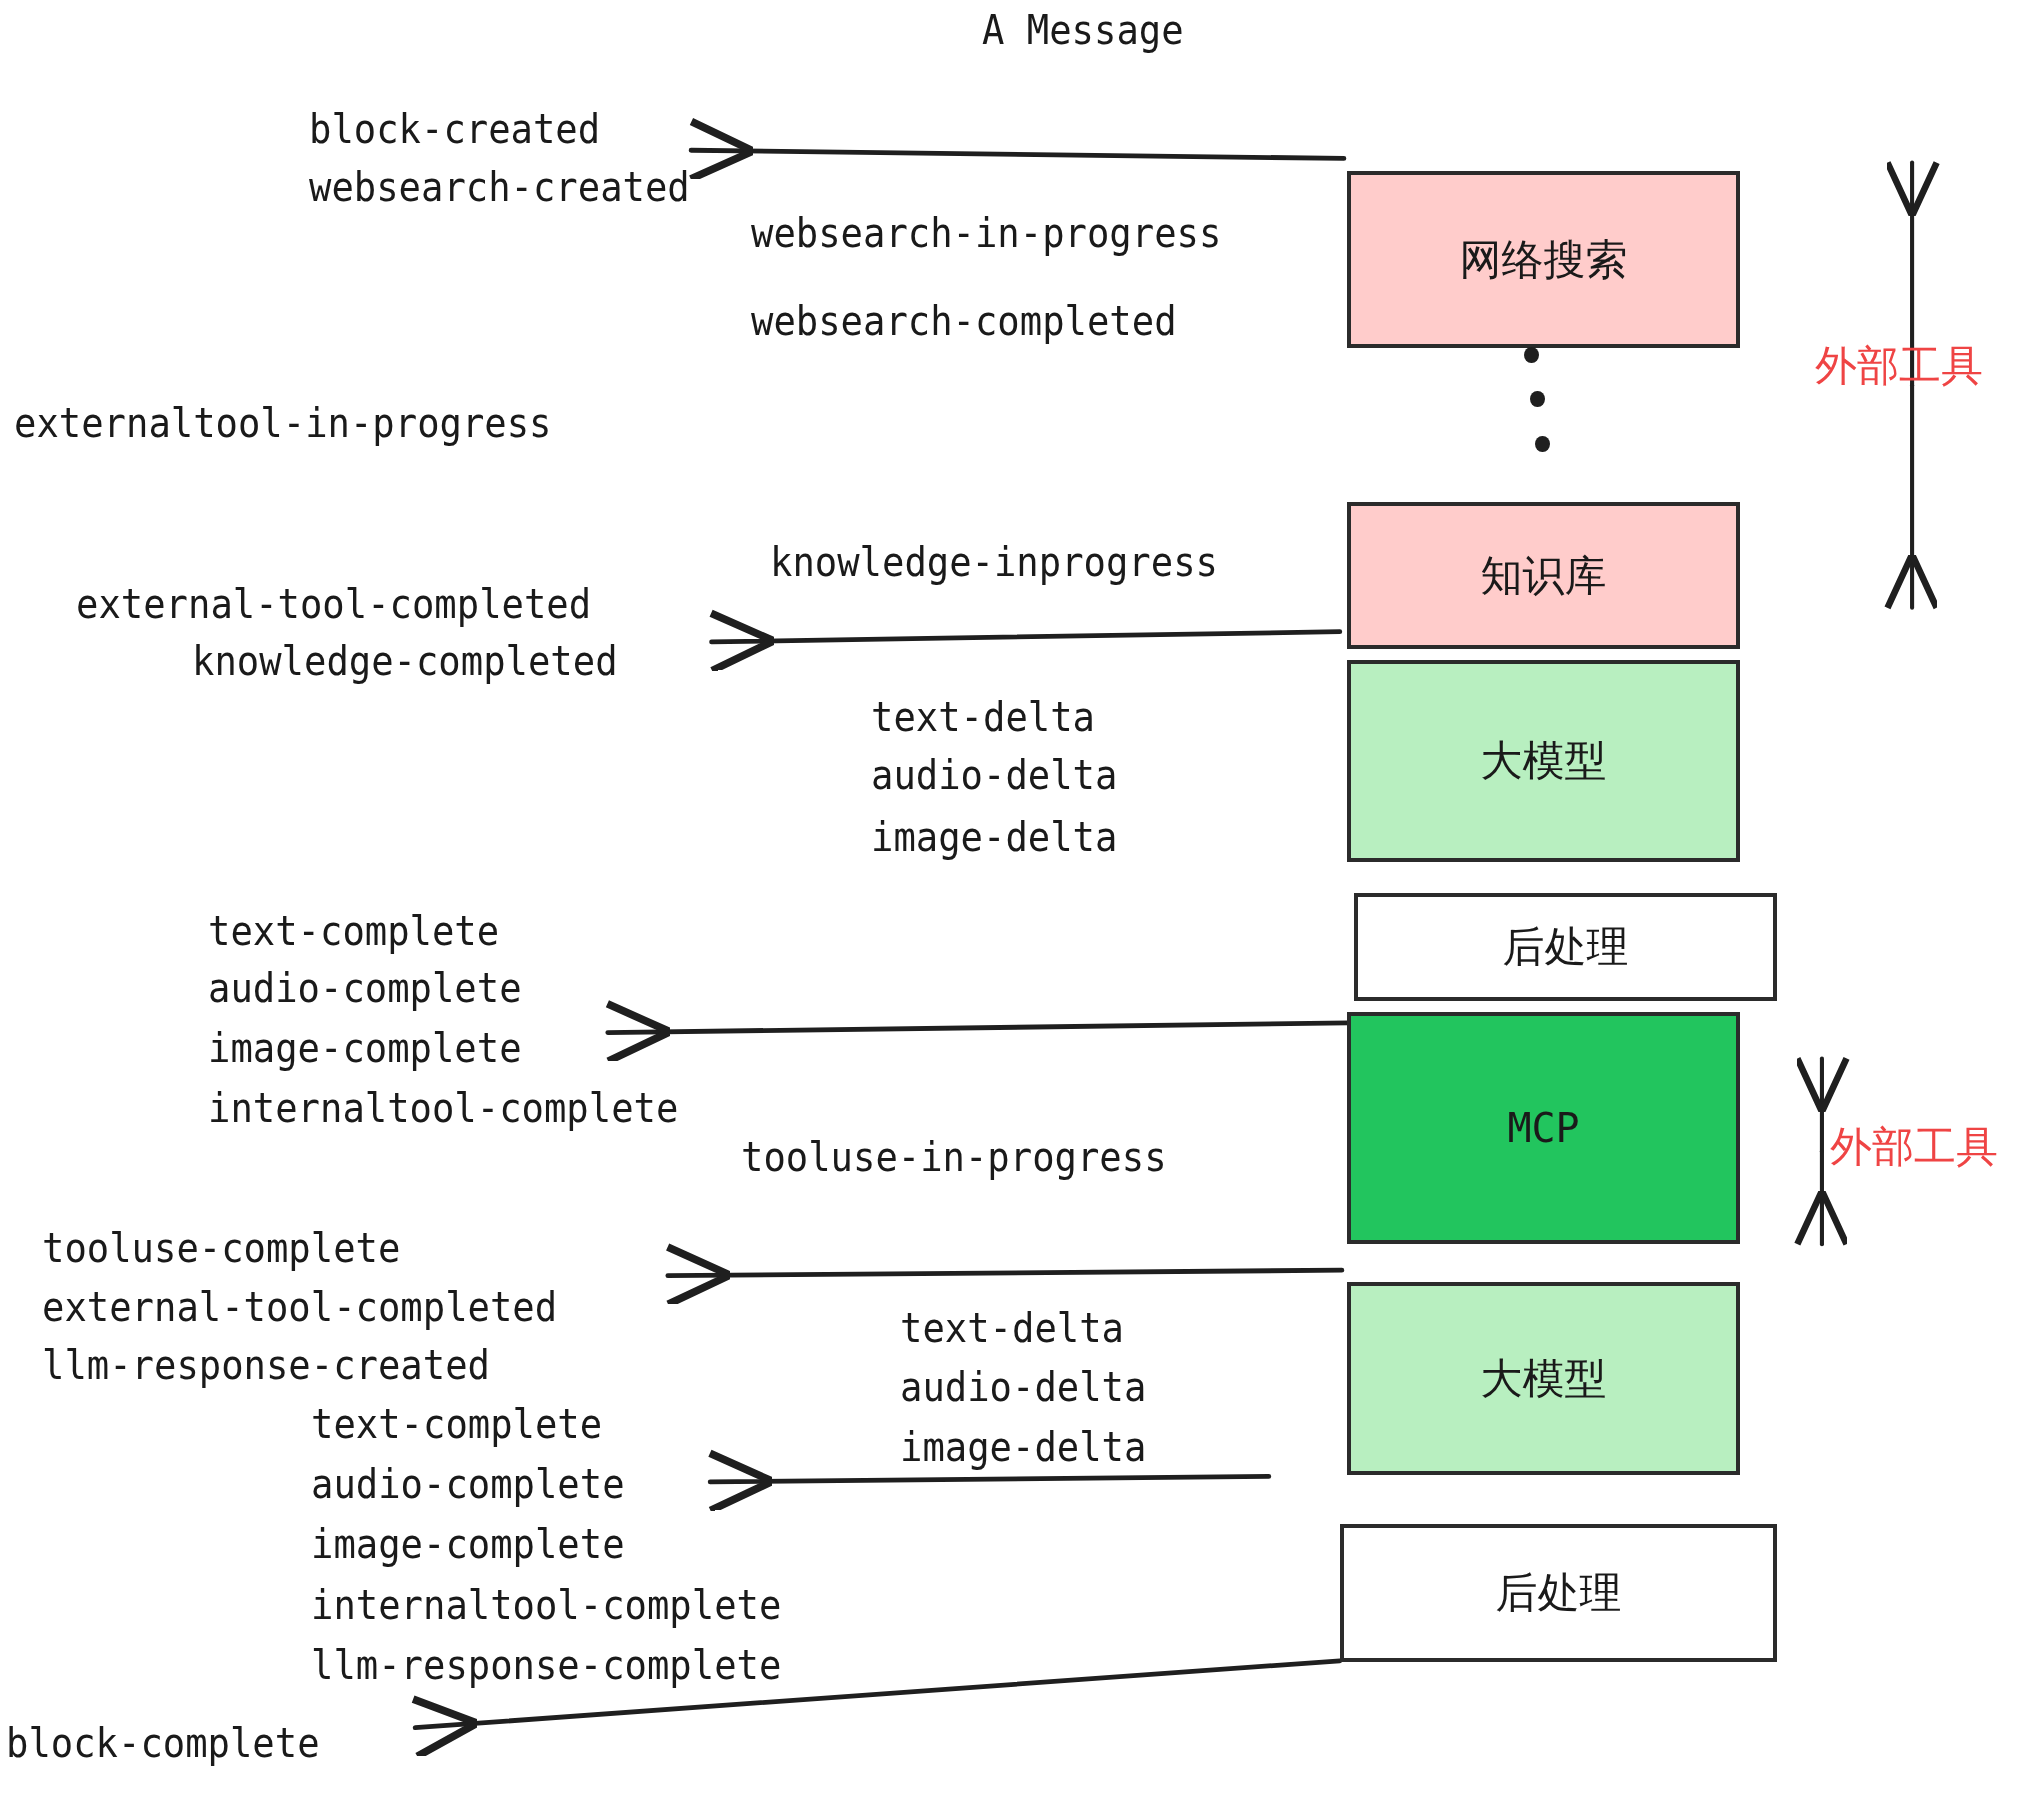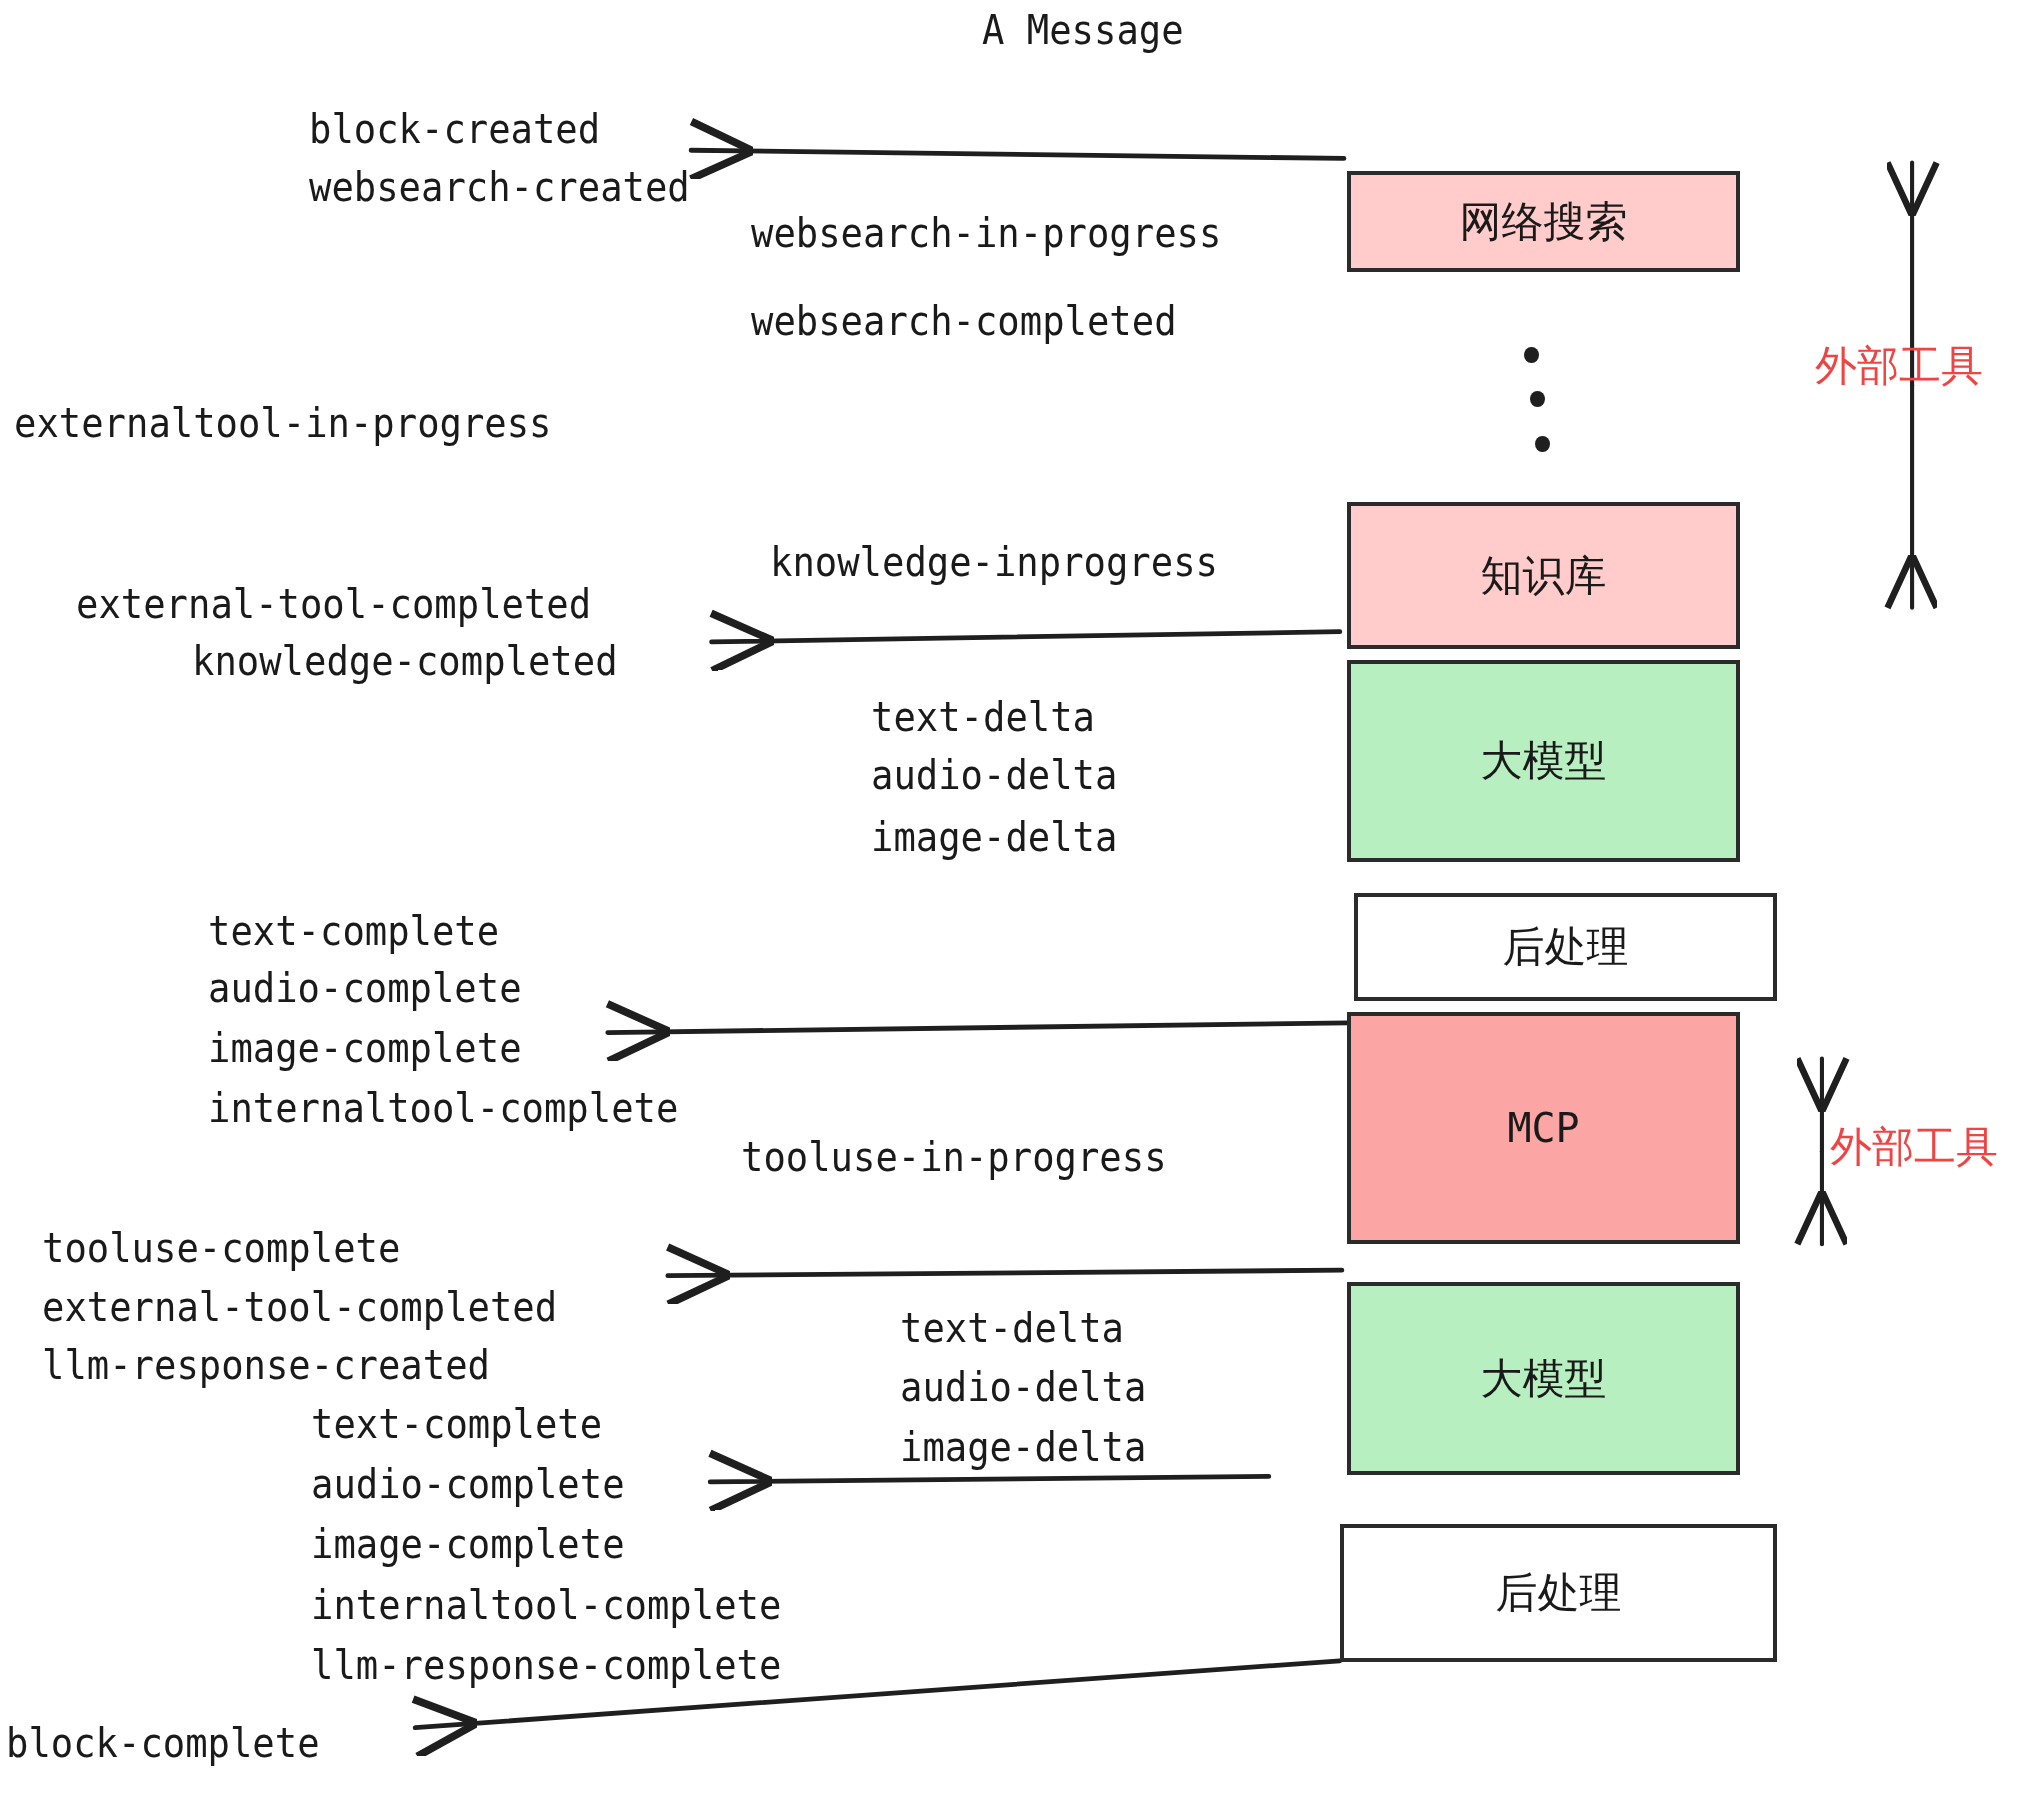--- a/index.html
+++ b/index.html
@@ -51,33 +51,33 @@
       </g>
     <g id="scope-arrows" stroke="#1f1f1f" stroke-width="6" fill="none" stroke-linecap="round">
         <line x1="2800" y1="564" x2="2800" y2="238" marker-end="url(#ahu)"></line>
         <line x1="2800" y1="564" x2="2800" y2="890" marker-end="url(#ahu)"></line>
         <line x1="2668" y1="1686" x2="2668" y2="1550" marker-end="url(#ahu)"></line>
         <line x1="2668" y1="1686" x2="2668" y2="1822" marker-end="url(#ahu)"></line>
       </g>
   </svg>
 
   <div id="boxes">
-      <div class="box" style="left: 1347px; top: 171px; width: 393px; height: 101px; background: rgb(255, 204, 203);">
+      <div class="box" style="left: 1347px; top: 171px; width: 393px; height: 177px; background: rgb(255, 204, 203);">
         <span>网络搜索</span>
       </div>
       <div class="box" style="left: 1347px; top: 502px; width: 393px; height: 147px; background: rgb(255, 204, 203);">
         <span>知识库</span>
       </div>
       <div class="box" style="left: 1347px; top: 660px; width: 393px; height: 202px; background: rgb(184, 239, 192);">
         <span>大模型</span>
       </div>
       <div class="box" style="left: 1354px; top: 893px; width: 423px; height: 108px; background: rgb(255, 255, 255);">
         <span>后处理</span>
       </div>
-      <div class="box mono" style="left: 1347px; top: 1012px; width: 393px; height: 232px; background: #fca5a5;">
+      <div class="box mono" style="left: 1347px; top: 1012px; width: 393px; height: 232px; background: #22c55e;">
         <span>MCP</span>
       </div>
       <div class="box" style="left: 1347px; top: 1282px; width: 393px; height: 193px; background: rgb(184, 239, 192);">
         <span>大模型</span>
       </div>
       <div class="box" style="left: 1340px; top: 1524px; width: 437px; height: 138px; background: rgb(255, 255, 255);">
         <span>后处理</span>
       </div>
     </div>
   <div id="events">

